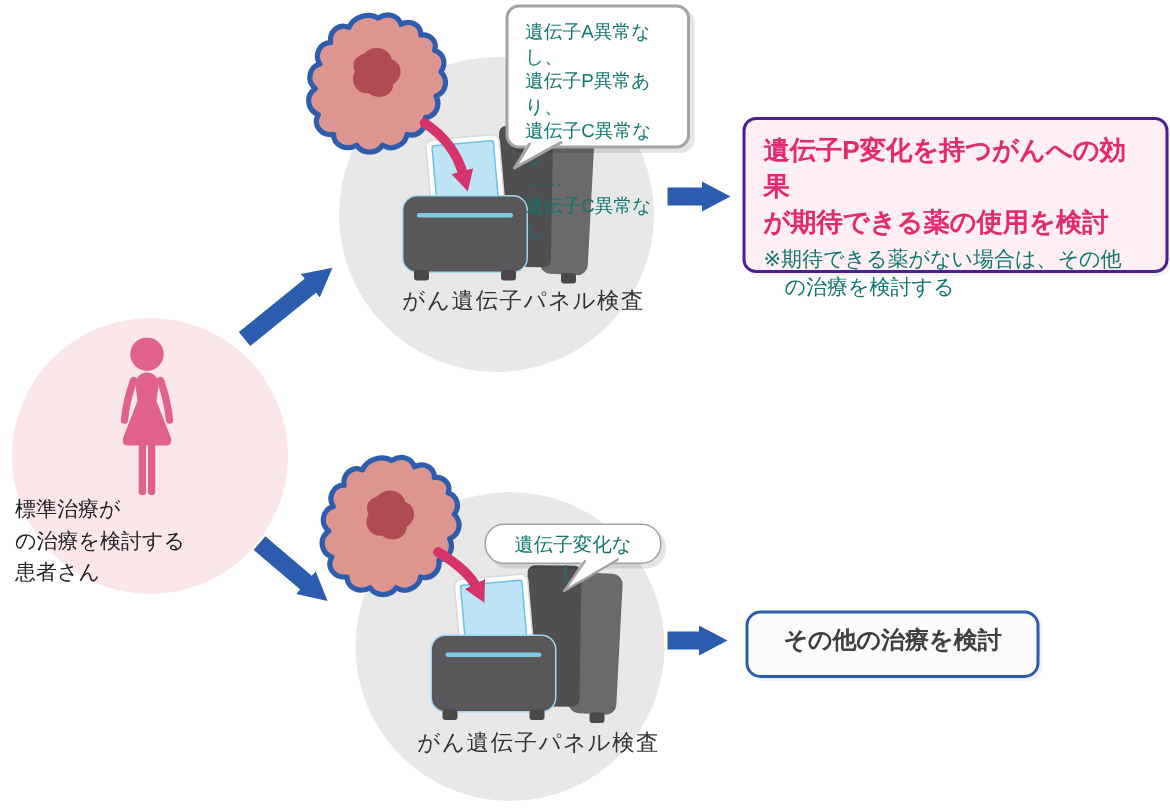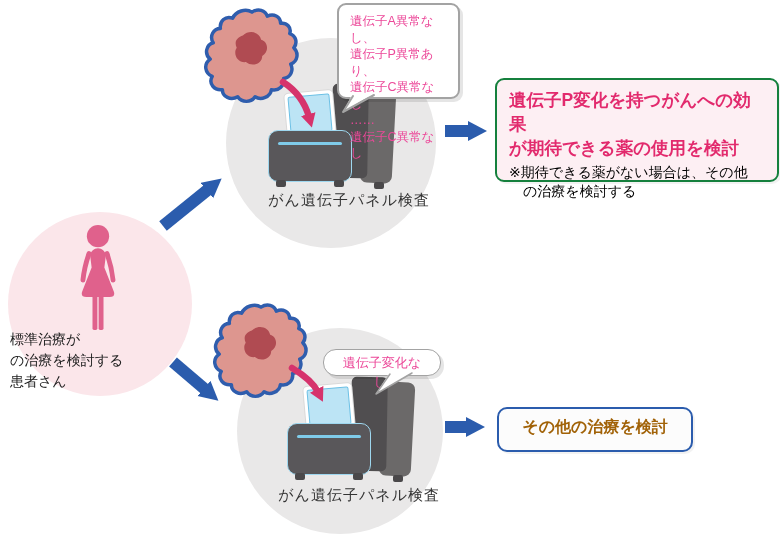--- a/index.html
+++ b/index.html
@@ -38,33 +38,33 @@
 
   
   .cell{width:102px;height:98px;}
   .cell-top{left:201px;top:7px;}
   .cell-bottom{left:210px;top:302px;}
   .cell-body{fill:#dd968f;stroke:#2f5dad;stroke-width:3.4;stroke-linejoin:round;}
   .cell-nucleus{fill:#b04b52;}
 
   
   .bubble{background:#fff;border:2px solid #a3a3a3;border-radius:9px;
-          box-shadow:3px 3px 0 rgba(0,0,0,0.10);color:#ec4899;}
+          box-shadow:3px 3px 0 rgba(0,0,0,0.10);color:#0f766e;}
   .bubble-top{left:337px;top:3px;width:97px;height:76px;padding:8px 11px;font-size:12.5px;line-height:16.5px;}
   .bubble-bottom{left:323px;top:349px;width:94px;height:19px;padding:3px 11px;font-size:13px;line-height:19px;
                  text-align:center;border-width:1.5px;border-radius:13px;}
 
   
-  .outcome-top{left:495px;top:78px;width:256px;height:84px;background:#fdeff3;border:2px solid #15803d;
+  .outcome-top{left:495px;top:78px;width:256px;height:84px;background:#fdeff3;border:2px solid #4c1d95;
                border-radius:9px;padding:8px 12px;box-shadow:2px 2px 0 rgba(0,0,0,0.05);}
   .outcome-title{font-size:17.5px;line-height:24px;font-weight:bold;color:#e22a6d;}
-  .outcome-note{font-size:14px;line-height:19px;color:#000000;margin-top:3px;}
+  .outcome-note{font-size:14px;line-height:19px;color:#0f766e;margin-top:3px;}
   .outcome-note .indent{padding-left:1em;}
   .outcome-bottom{left:497px;top:407px;width:168px;height:25px;background:#fcfcfc;border:2px solid #2b5cad;
-                  border-radius:10px;padding:8px 12px;text-align:center;font-size:16px;font-weight:bold;color:#a16207;
+                  border-radius:10px;padding:8px 12px;text-align:center;font-size:16px;font-weight:bold;color:#404040;
                   box-shadow:2px 2px 0 rgba(0,0,0,0.05);}
 
   
   .overlay{left:0;top:0;width:780px;height:541px;pointer-events:none;z-index:40;}
   .arrow-blue{stroke:#2b5cad;stroke-width:12;fill:none;}
   .arrow-pink{stroke:#d6336c;stroke-width:6.5;fill:none;stroke-linecap:round;}
   .tail-fill{fill:#ffffff;}
   .tail-stroke{fill:none;stroke:#a3a3a3;stroke-width:2;stroke-linejoin:round;stroke-linecap:round;}
   .tail-stroke.thin{stroke-width:1.5;}
 </style>

